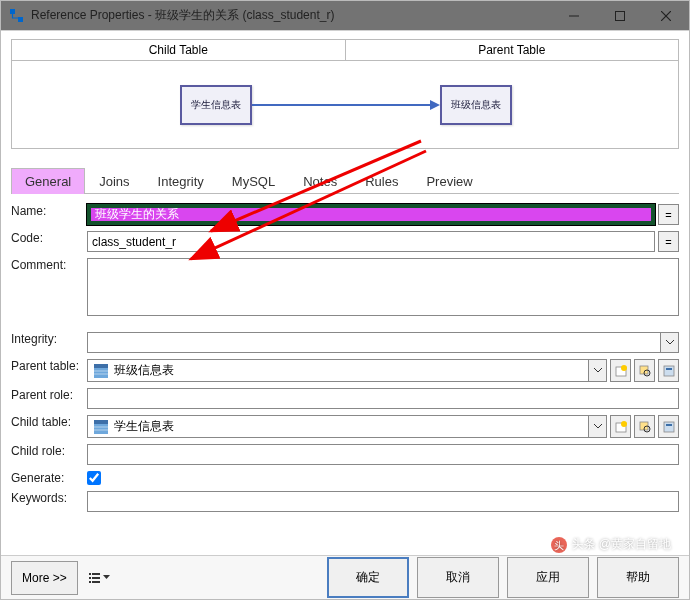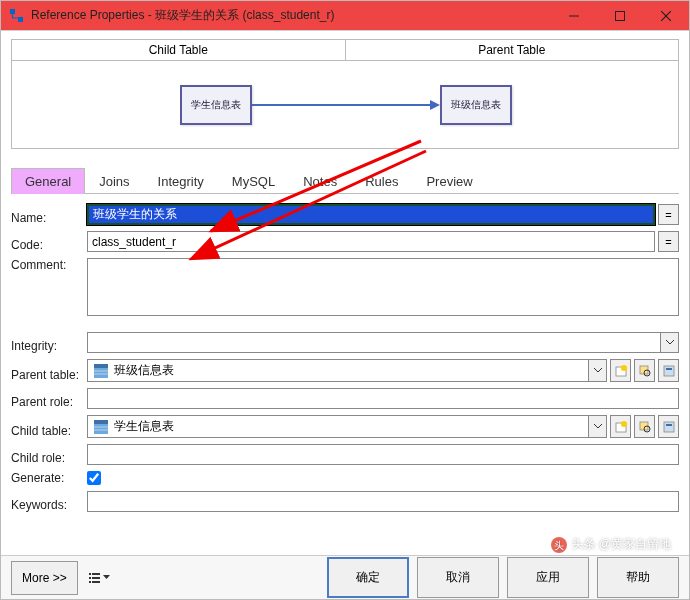--- a/index.html
+++ b/index.html
@@ -1,18 +1,18 @@
 <!DOCTYPE html>
 <html><head>
   <meta charset="utf-8">
   <style>
     * { box-sizing: border-box; margin: 0; padding: 0; }
     body { font-family: "Segoe UI", Tahoma, sans-serif; font-size: 12px; background: #fff; width: 690px; height: 600px; overflow: hidden; border: 1px solid #bbb; position: relative; }
     
-    .title-bar { height: 30px; display: flex; align-items: center; padding: 0 0 0 8px; background: #ef4444; border-bottom: 1px solid #d0d0d0; }
+    .title-bar { height: 30px; display: flex; align-items: center; padding: 0 0 0 8px; background: #737373; border-bottom: 1px solid #d0d0d0; }
     .title-bar-icon { width: 16px; height: 16px; margin-right: 6px; display: inline-flex; align-items: center; justify-content: center; color: #0066cc; }
     .title-bar-text { flex: 1; font-size: 12px; color: #222; }
     .win-controls { display: flex; }
     .win-btn { width: 46px; height: 30px; display: flex; align-items: center; justify-content: center; color: #222; }
 
     .header-tables { padding: 8px 10px 0 10px; }
     .header-row { display: flex; border: 1px solid #bbb; }
     .header-cell { flex: 1; text-align: center; padding: 3px 0; font-size: 12px; border-right: 1px solid #bbb; }
     .header-cell:last-child { border-right: none; }
 
@@ -21,25 +21,25 @@
     .arrow-line { position: absolute; height: 2px; background: #4169c0; }
     .arrow-head { position: absolute; width: 0; height: 0; border-left: 10px solid #4169c0; border-top: 5px solid transparent; border-bottom: 5px solid transparent; }
 
     .red-arrow { position: absolute; pointer-events: none; z-index: 10; }
 
     .tabs { display: flex; margin: 18px 10px 0 10px; border-bottom: 1px solid #bbb; }
     .tab { padding: 5px 13px; font-size: 13px; color: #333; border: 1px solid transparent; border-bottom: none; cursor: pointer; position: relative; top: 1px; }
     .tab.active { border-color: #bbb; background: #f0abfc; }
 
     .form-area { padding: 10px 10px 0 10px; }
-    .form-row { display: flex; align-items: flex-end; margin-bottom: 6px; }
+    .form-row { display: flex; align-items: flex-start; margin-bottom: 6px; }
     .form-row.tall { align-items: flex-start; }
     .form-label { width: 76px; font-size: 12px; color: #222; padding-right: 4px; }
     .form-input { flex: 1; height: 21px; border: 1px solid #888; padding: 0 4px; font-size: 12px; font-family: inherit; }
-    .form-input.selected { background: #1d4ed8; color: #fff; border: 2px solid #14532d; outline: 1px solid #000; }
+    .form-input.selected { background: #d946ef; color: #fff; border: 4px solid #14532d; outline: 1px solid #000; }
     .eq-btn { width: 21px; height: 21px; border: 1px solid #888; background: #f0f0f0; margin-left: 3px; display: flex; align-items: center; justify-content: center; font-size: 11px; cursor: pointer; }
     .form-textarea { flex: 1; height: 58px; border: 1px solid #888; resize: none; padding: 2px 4px; font-family: inherit; font-size: 12px; }
     .stereotype-combo { flex: 1; display: flex; }
     .stereotype-combo input { flex: 1; border: 1px solid #888; height: 21px; padding: 0 4px; font-size: 12px; }
     .combo-arrow { width: 18px; height: 21px; border: 1px solid #888; border-left: none; background: #f0f0f0; display: flex; align-items: center; justify-content: center; }
 
     .table-combo { flex: 1; display: flex; align-items: center; height: 23px; border: 1px solid #888; background: #fff; }
     .table-icon { width: 18px; height: 18px; margin: 0 4px; display: inline-flex; align-items: center; justify-content: center; }
     .table-combo-text { flex: 1; font-size: 12px; }
     .side-btn { width: 21px; height: 23px; border: 1px solid #888; background: #f0f0f0; margin-left: 3px; display: flex; align-items: center; justify-content: center; }

